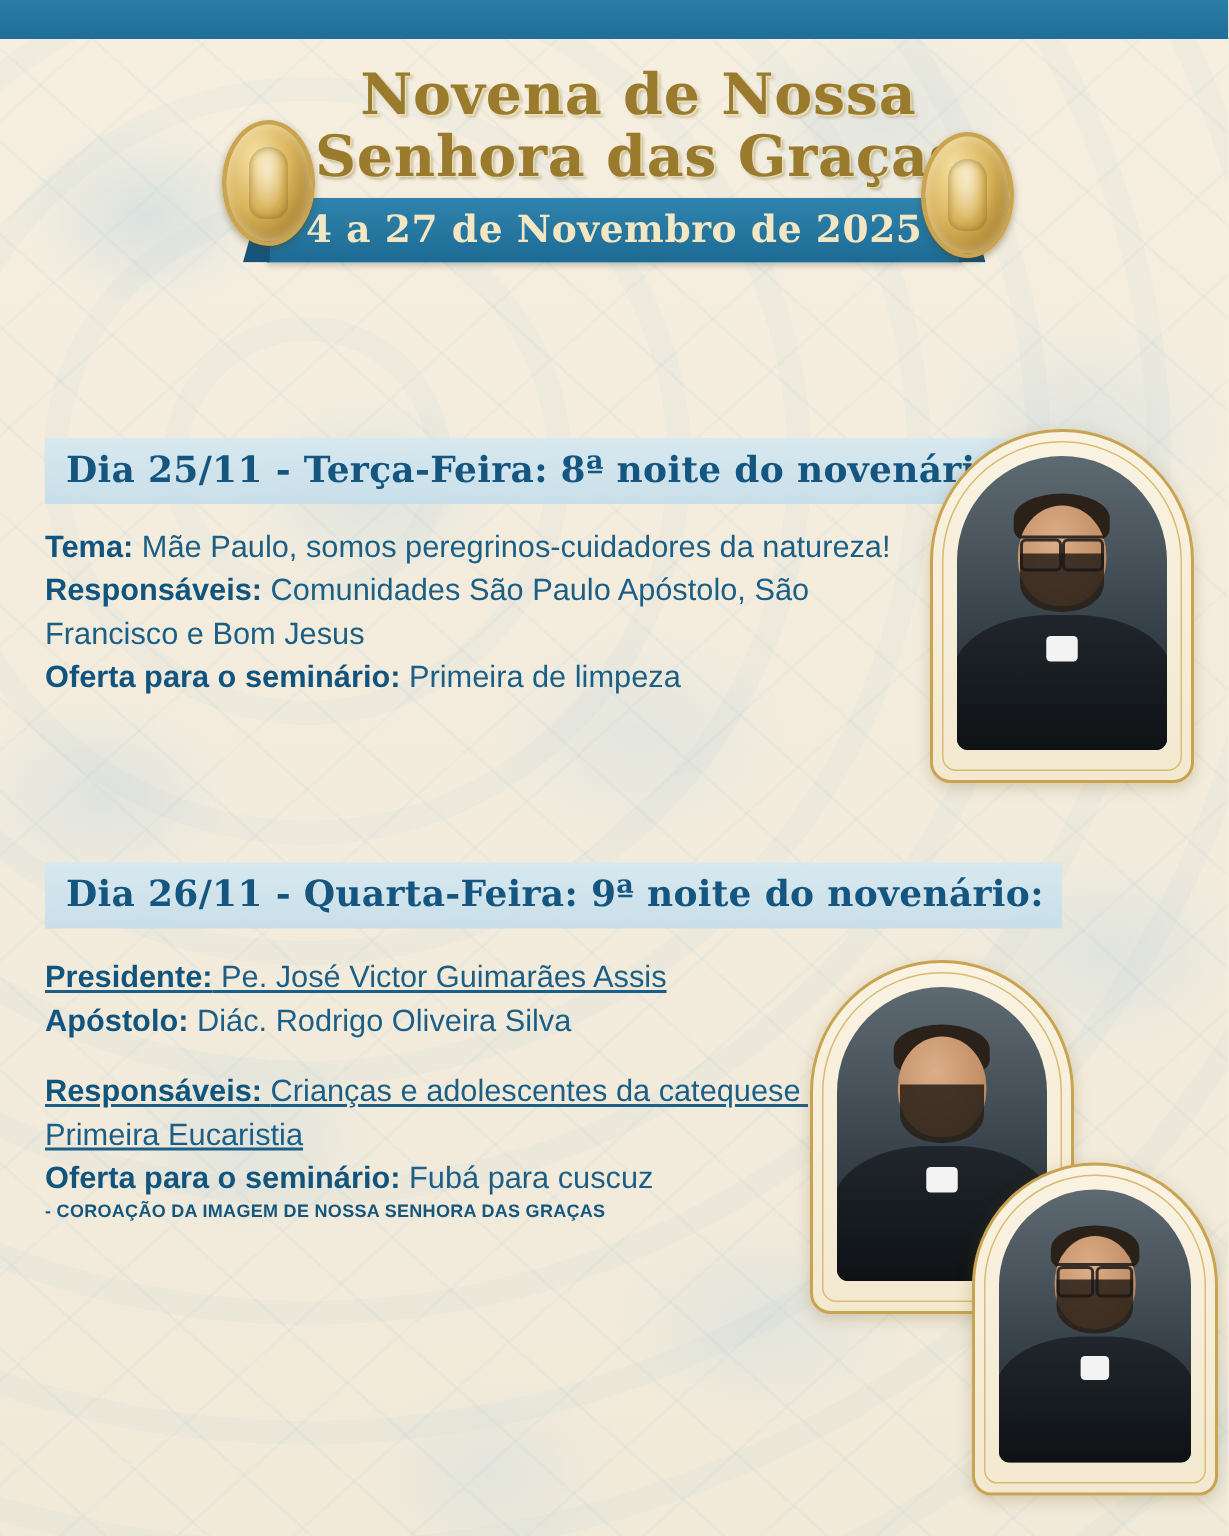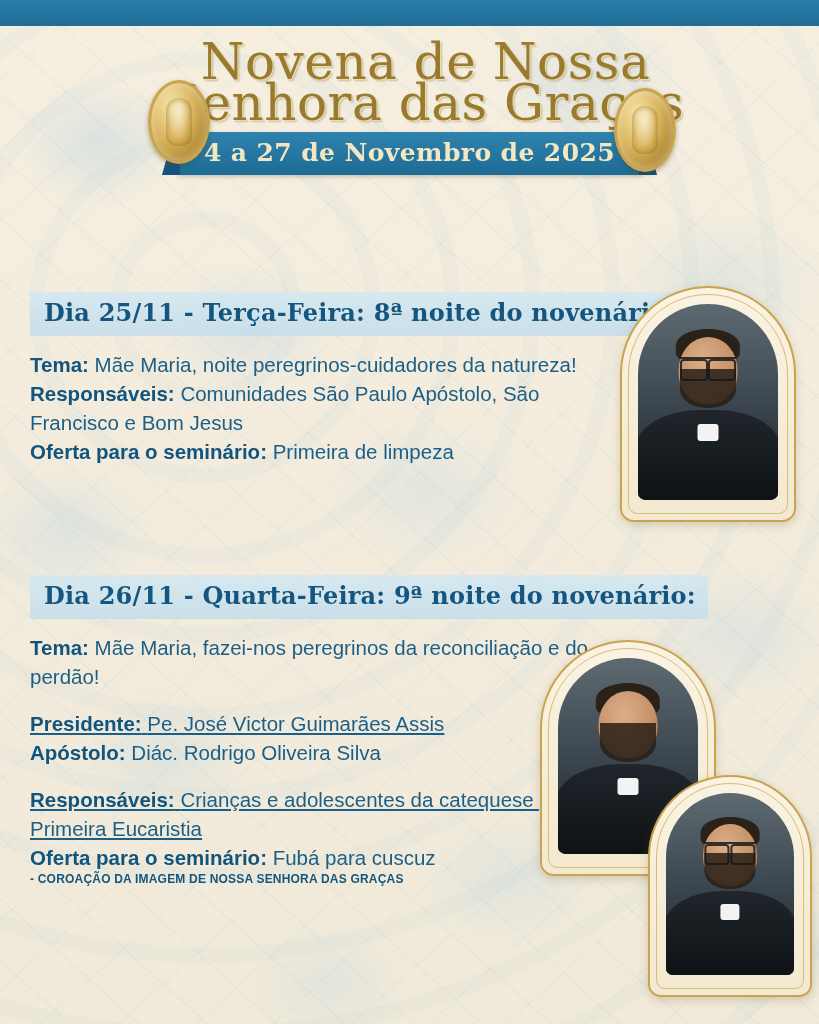--- a/index.html
+++ b/index.html
@@ -57,22 +57,22 @@
   
   .header {
     position: absolute;
     top: 42px;
     left: 0;
     width: 819px;
     text-align: center;
   }
   .header-title {
     font-family: "DejaVu Serif", serif;
-    font-weight: normal;
-    font-size: 50px;
+    font-weight: bold;
+    font-size: 38px;
     line-height: 41px;
     color: #9a7b2e;
     letter-spacing: 0.5px;
     text-shadow: 1px 1px 0 #e9dcb4, 2px 2px 2px rgba(120,96,30,0.35);
     padding-left: 32px;
   }
   .header-title .line2 { display: block; }
 
   .date-ribbon {
     margin: 8px auto 0;
@@ -269,40 +269,36 @@
   </div>
   <div class="medal medal-right">
     <div class="figure"></div>
   </div>
 
   <div class="day-block block-1">
     <div class="day-heading">Dia 25/11 - Terça-Feira: 8ª noite do novenário:</div>
     <div class="body-text">
       <p>
         <span class="lbl">Tema:</span>
-        <span>Mãe Maria, noite peregrinos-cuidadores da natureza!</span>
+        <span>Mãe Paulo, somos peregrinos-cuidadores da natureza!</span>
       </p>
       <p>
         <span class="lbl">Responsáveis:</span>
         <span>Comunidades São Paulo Apóstolo, São Francisco e Bom Jesus</span>
       </p>
       <p>
         <span class="lbl">Oferta para o seminário:</span>
         <span>Primeira de limpeza</span>
       </p>
     </div>
   </div>
 
   <div class="day-block block-2">
     <div class="day-heading">Dia 26/11 - Quarta-Feira: 9ª noite do novenário:</div>
     <div class="body-text">
-      <p>
-        <span class="lbl">Tema:</span>
-        <span>Mãe Maria, fazei-nos peregrinos da reconciliação e do perdão!</span>
-      </p>
       <p class="gap">
         <span class="lbl">Presidente:</span>
         <span>Pe. José Victor Guimarães Assis</span>
       </p>
       <p>
         <span class="lbl">Apóstolo:</span>
         <span>Diác. Rodrigo Oliveira Silva</span>
       </p>
       <p class="gap">
         <span class="lbl">Responsáveis:</span>

